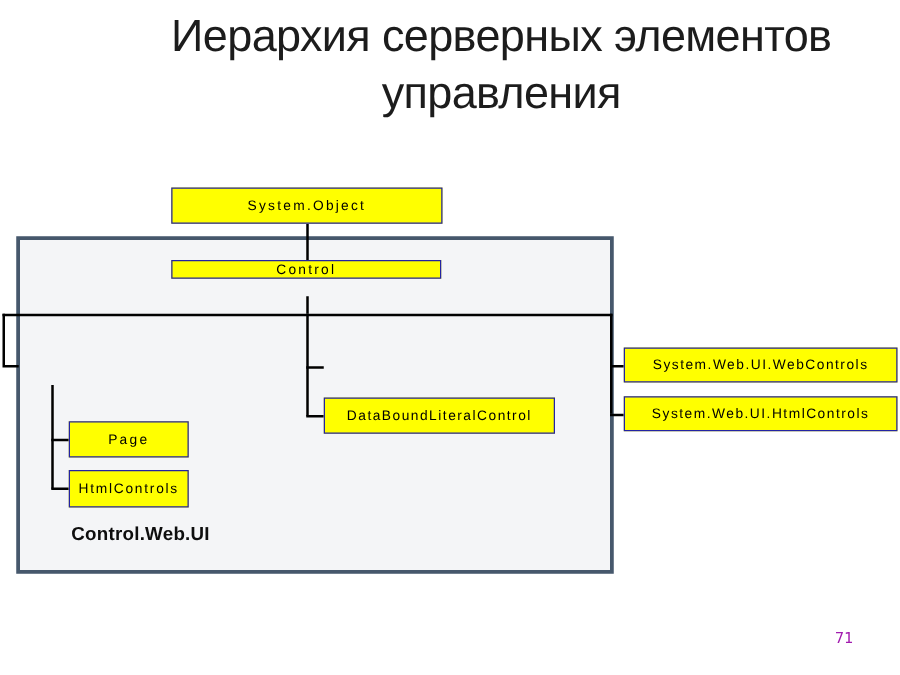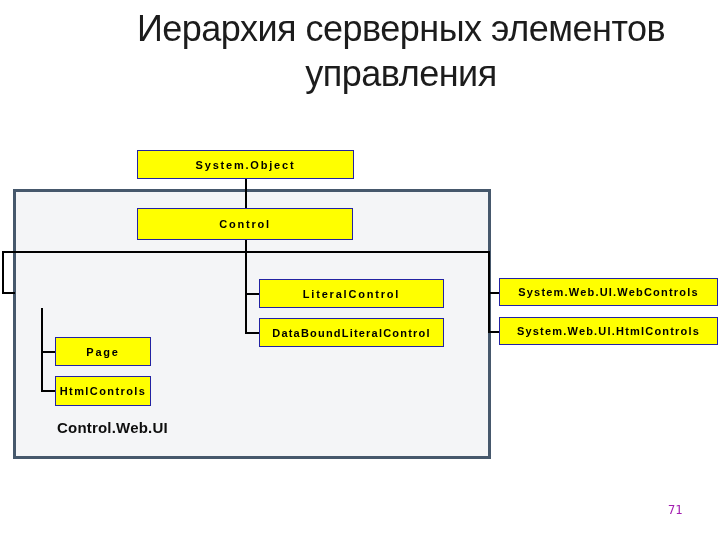--- a/index.html
+++ b/index.html
@@ -32,25 +32,25 @@
   #c-right-trunk{left:488px;top:251px;width:1.5px;height:80px;}
   #c-web-stub{left:488px;top:292px;width:11px;height:1.5px;}
   #c-html-stub{left:488px;top:331px;width:11px;height:1.5px;}
   #c-tpl-trunk{left:41px;top:308px;width:1.5px;height:83px;}
   #c-page-stub{left:41px;top:351px;width:14px;height:1.5px;}
   #c-user-stub{left:41px;top:390px;width:14px;height:1.5px;}
   
   .node{
     position:absolute;box-sizing:border-box;background:#FFFF00;
     border:1.5px solid #2323A3;display:flex;align-items:center;justify-content:center;
-    font-family:"Liberation Sans",sans-serif;font-size:11px;font-weight:700;
+    font-family:"Liberation Sans",sans-serif;font-size:11px;font-weight:400;
     letter-spacing:1.8px;color:#000;white-space:nowrap;overflow:hidden;
   }
   #n-system-object{left:137px;top:150px;width:217px;height:29px;}
-  #n-control{left:137px;top:208px;width:216px;height:32px;}
+  #n-control{left:137px;top:208px;width:216px;height:15px;}
   #n-template-control{left:15px;top:279px;width:217px;height:30px;}
   #n-literal-control{left:259px;top:279px;width:185px;height:29px;}
   #n-databound-literal-control{left:259px;top:318px;width:185px;height:29px;letter-spacing:1.2px;}
   #n-page{left:55px;top:337px;width:96px;height:29px;}
   #n-user-control{left:55px;top:376px;width:96px;height:30px;letter-spacing:1.4px;}
   #n-web-controls{left:499px;top:278px;width:219px;height:28px;letter-spacing:1.2px;}
   #n-html-controls{left:499px;top:317px;width:219px;height:28px;letter-spacing:1.2px;}
   
   .ns-label{
     position:absolute;left:57px;top:419px;font-size:15px;font-weight:600;
@@ -84,21 +84,20 @@
   <div class="conn" id="c-databound-stub"></div>
   <div class="conn" id="c-right-trunk"></div>
   <div class="conn" id="c-web-stub"></div>
   <div class="conn" id="c-html-stub"></div>
   <div class="conn" id="c-tpl-trunk"></div>
   <div class="conn" id="c-page-stub"></div>
   <div class="conn" id="c-user-stub"></div>
 
   <div class="node" id="n-system-object">System.Object</div>
   <div class="node" id="n-control">Control</div>
-  <div class="node" id="n-literal-control">LiteralControl</div>
   <div class="node" id="n-databound-literal-control">DataBoundLiteralControl</div>
   <div class="node" id="n-page">Page</div>
   <div class="node" id="n-user-control">HtmlControls</div>
   <div class="node" id="n-web-controls">System.Web.UI.WebControls</div>
   <div class="node" id="n-html-controls">System.Web.UI.HtmlControls</div>
 
   <div class="ns-label">Control.Web.UI</div>
 
   <div class="page-number">71</div>
 

